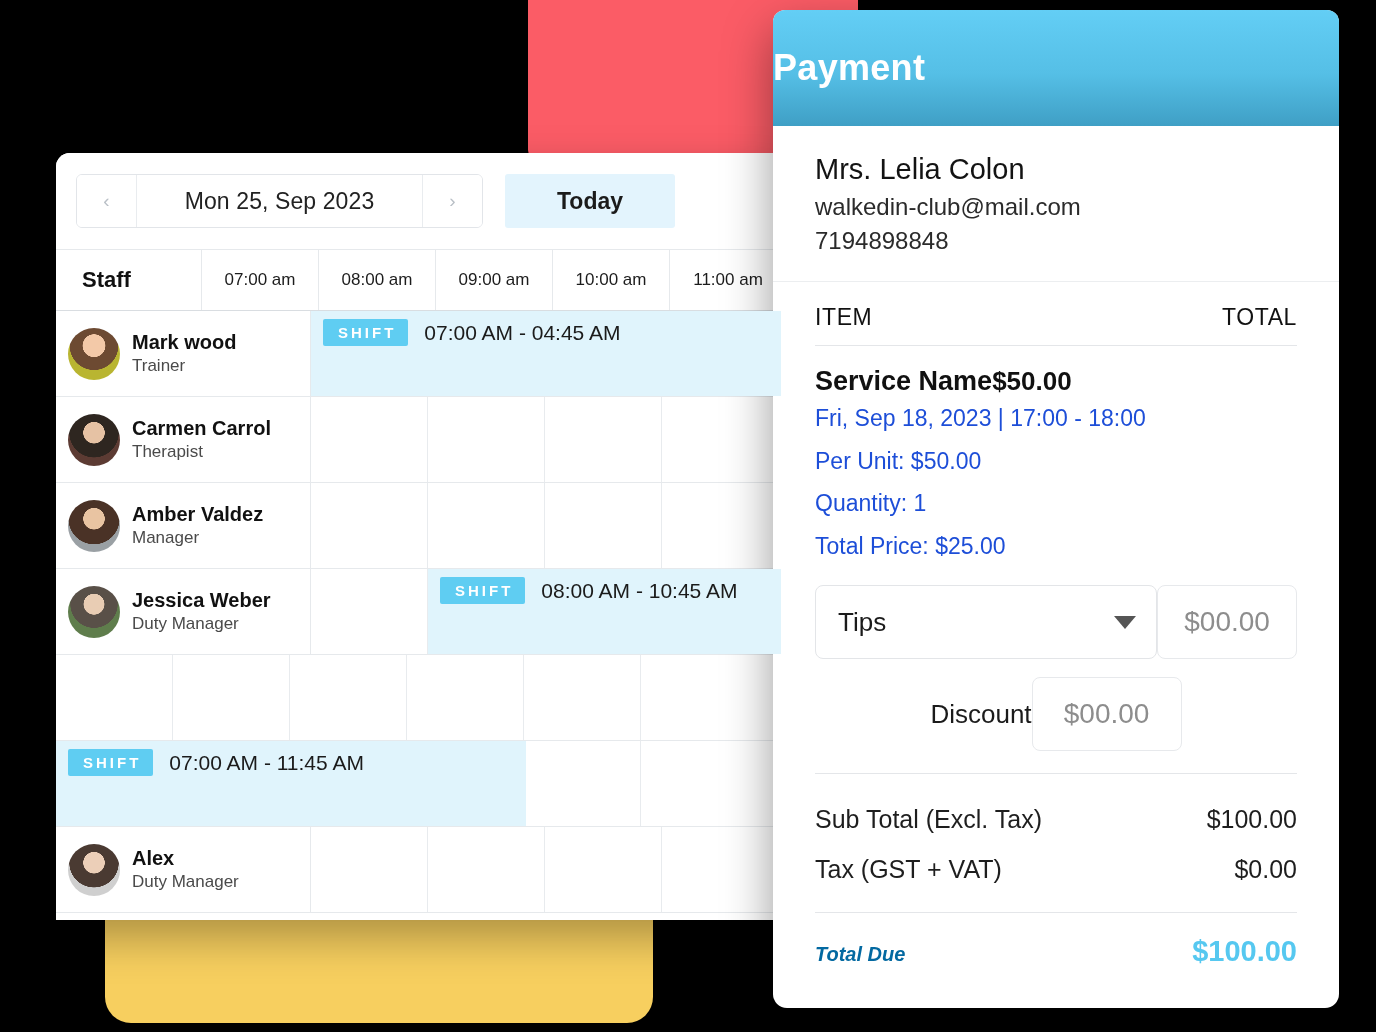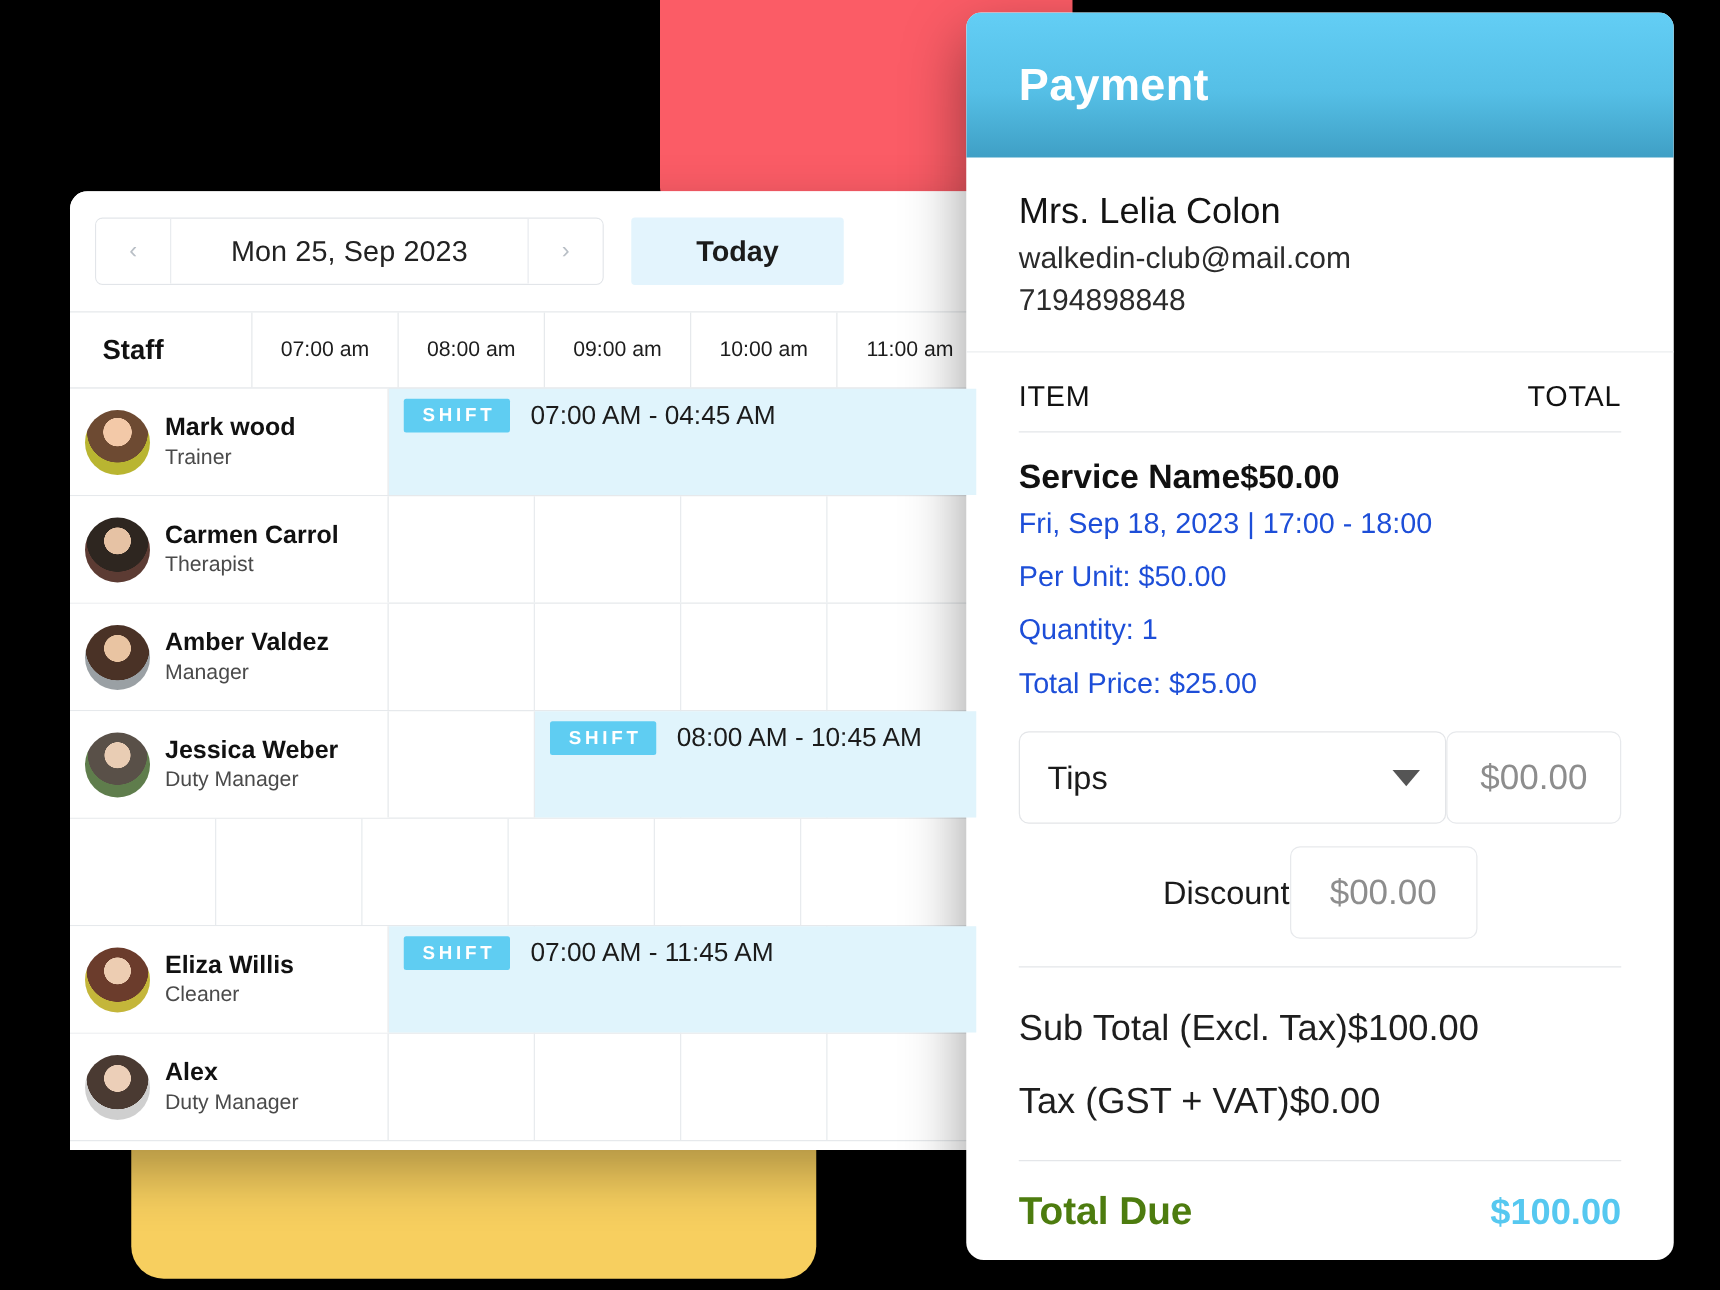--- a/index.html
+++ b/index.html
@@ -171,21 +171,20 @@
     background: #ffffff;
     border-radius: 12px 12px 14px 14px;
     box-shadow: 0 20px 50px rgba(0,0,0,.40);
     overflow: hidden;
     display: flex; flex-direction: column;
   }
   .pay-header {
     height: 116px;
     background: linear-gradient(180deg, #63cef5 0%, #55bfe6 55%, #3f9fc5 100%);
     display: flex; align-items: center;
-    padding-left: 42px;
   }
   .pay-header h1 {
     color: #fff;
     font-size: 36px;
     font-weight: 700;
     letter-spacing: .3px;
   }
   .pay-customer {
     padding: 22px 42px 24px 42px;
     border-bottom: 1px solid #eceef0;
@@ -230,27 +229,27 @@
     border: none; outline: none; width: 100%;
     text-align: center;
     font-family: "Liberation Sans", sans-serif;
     font-size: 28px; color: #8d8d8d; background: transparent;
   }
   .amt-box input::placeholder { color: #8d8d8d; }
   .adj-row.discount { margin-top: 18px; }
   .disc-label { font-size: 26px; color: #1b1b1b; }
 
   .totals { margin-top: 22px; padding-top: 20px; border-top: 1px solid #e4e6e9; }
-  .tot-row { display: flex; font-size: 29px; color: #1e1e1e; line-height: 2.0; }
+  .tot-row { display: flex; justify-content: space-between; font-size: 25px; color: #1e1e1e; line-height: 2.0; }
   .grand {
     margin-top: 18px; padding-top: 22px;
     border-top: 1px solid #e4e6e9;
     display: flex; justify-content: space-between; align-items: baseline;
   }
-  .grand-label { font-size: 31px; font-weight: 700; color: #4d7c0f; }
+  .grand-label { font-size: 20px; font-weight: 700; color: #0369a1; font-style: italic; }
   .grand-value { font-size: 29px; font-weight: 700; color: #56c8f0; }
 </style>
 </head>
 <body>
 
 <div id="stage">
 
   <div id="deco-red" class="deco"></div>
   <div id="deco-yellow" class="deco"></div>
 
@@ -352,27 +351,20 @@
         <div class="row">
           <div class="slots">
             <div class="slot"></div>
             <div class="slot"></div>
             <div class="slot"></div>
             <div class="slot"></div>
             <div class="slot"></div>
           </div>
         </div>
         <div class="row">
-          <div class="row-staff">
-            <div class="avatar" style="background: radial-gradient(circle at 50% 36%, rgb(237, 205, 178) 0px, rgb(237, 205, 178) 25%, rgb(107, 60, 44) 26%, rgb(107, 60, 44) 58%, rgb(196, 182, 58) 59%, rgb(196, 182, 58) 100%);"></div>
-            <div class="staff-text">
-              <div class="staff-name">Eliza Willis</div>
-              <div class="staff-role">Cleaner</div>
-            </div>
-          </div>
           <div class="slots">
             <div class="slot"></div>
             <div class="slot"></div>
             <div class="slot"></div>
             <div class="slot"></div>
             <div class="slot"></div>
             <div class="shift-bar" style="left: 0px; width: 470px;">
               <span class="shift-tag">SHIFT</span>
               <span class="shift-time">07:00 AM - 11:45 AM</span>
             </div>

